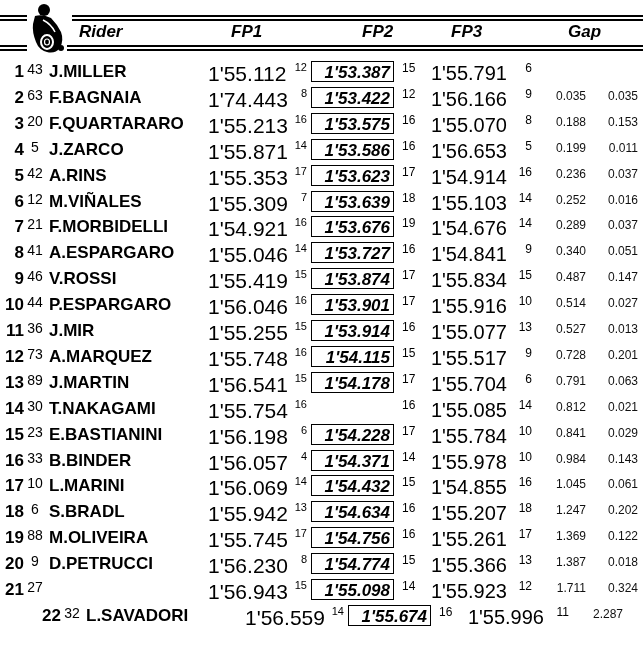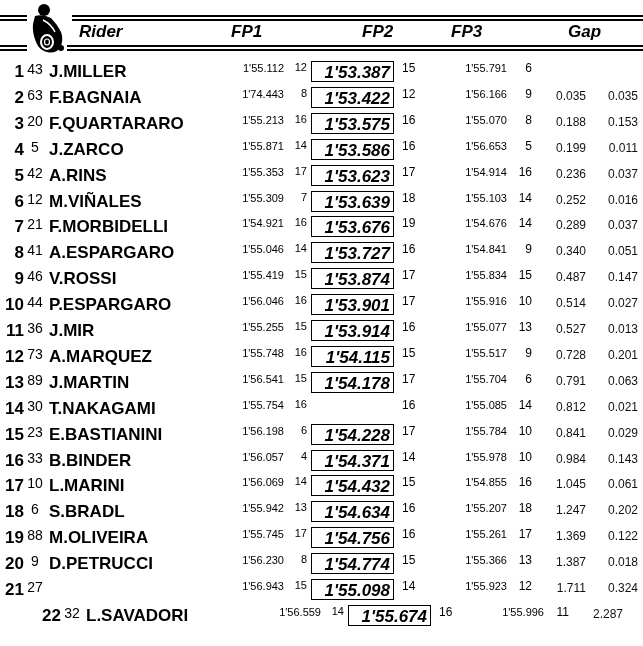--- a/index.html
+++ b/index.html
@@ -5,26 +5,26 @@
   html, body { margin: 0; padding: 0; background: #ffffff; }
   body { width: 643px; height: 646px; position: relative; overflow: hidden;
          font-family: "Liberation Sans", sans-serif; color: #000; }
   .hline { position: absolute; height: 2px; background: #000; }
   .logo { position: absolute; left: 27px; top: 2px; width: 40px; height: 54px; background: #fff; }
   .hdr { position: absolute; top: 22px; font-style: italic; font-weight: bold; font-size: 17px; }
   .row { position: absolute; left: 0; width: 643px; height: 26px; }
   .pos { position: absolute; left: 0; width: 24px; text-align: right; font-weight: bold; font-size: 17px; top: 3px; }
   .num { position: absolute; left: 25px; width: 20px; text-align: center; font-size: 14px; top: 2px; }
   .name { position: absolute; left: 49px; font-weight: bold; font-size: 17px; top: 3px; white-space: nowrap; }
-  .fp1 { position: absolute; left: 208px; width: 76px; text-align: right; font-size: 11px; top: 3px; }
+  .fp1 { position: absolute; left: 208px; width: 76px; text-align: right; font-size: 21px; top: 3px; }
   .lap1 { position: absolute; left: 286px; width: 21px; text-align: right; font-size: 11px; top: 2px; }
   .fp2 { position: absolute; left: 311px; width: 83px; height: 21px; border: 1px solid #000; box-sizing: border-box;
          text-align: right; font-weight: bold; font-size: 17px; padding-right: 3px; line-height: 22px; top: 2px; font-style: italic; }
   .lap2 { position: absolute; left: 402px; font-size: 12px; top: 2px; }
-  .fp3 { position: absolute; left: 425px; width: 82px; text-align: right; font-size: 11px; top: 3px; }
+  .fp3 { position: absolute; left: 425px; width: 82px; text-align: right; font-size: 20px; top: 3px; }
   .lap3 { position: absolute; left: 510px; width: 22px; text-align: right; font-size: 12px; top: 2px; }
   .gap1 { position: absolute; left: 546px; width: 40px; text-align: right; font-size: 12px; top: 4px; color: #111; }
   .gap2 { position: absolute; left: 596px; width: 42px; text-align: right; font-size: 12px; top: 4px; color: #111; }
 </style>
 </head>
 <body>
 
 <div class="hline" style="left:0;top:15px;width:30px;"></div>
 <div class="hline" style="left:0;top:19px;width:30px;"></div>
 <div class="hline" style="left:72px;top:15px;width:571px;"></div>

